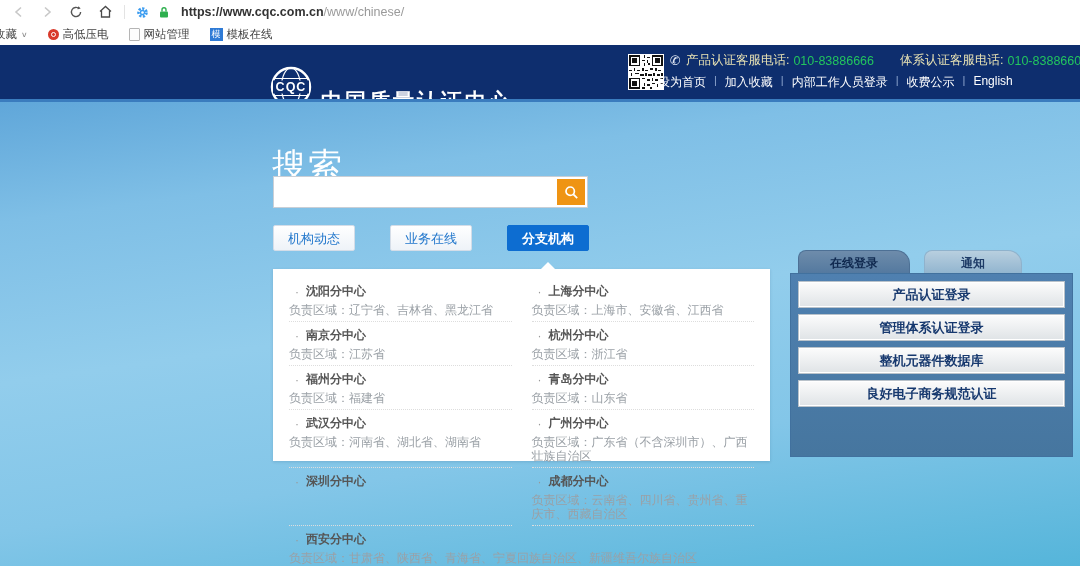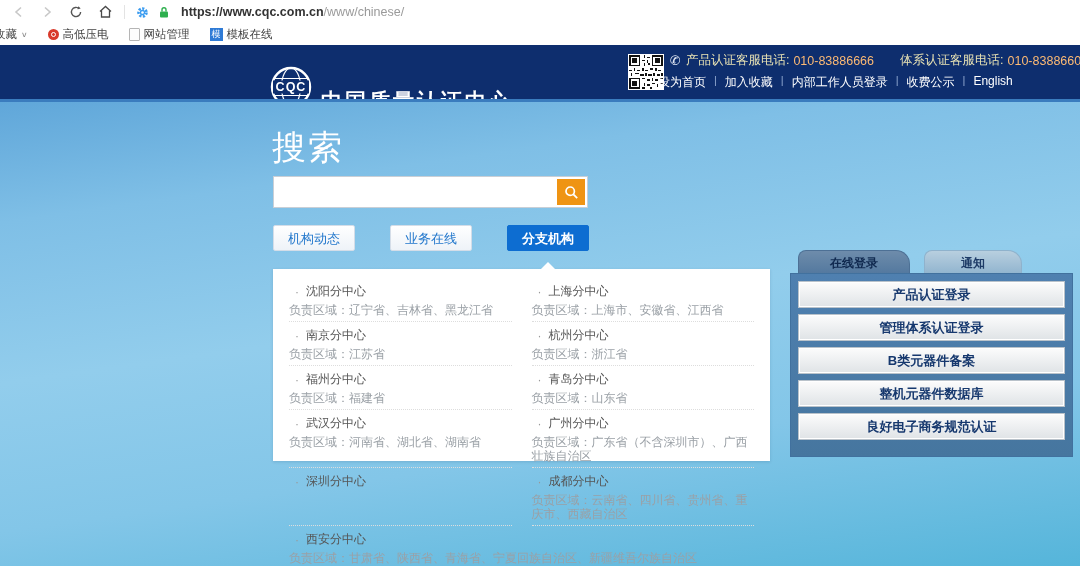--- a/index.html
+++ b/index.html
@@ -28,52 +28,52 @@
   
   #site-header{position:absolute;left:0;top:45px;width:1080px;height:54px;background:#0e2e6e;}
   #logo-wrap{position:absolute;left:270px;top:6px;display:flex;align-items:center;cursor:pointer;}
   #logo-text-block{margin-left:9px;}
   #site-name{color:#fff;font-size:21px;font-weight:600;letter-spacing:3px;line-height:24px;margin-top:38px;}
   #site-name-en{color:#c9d6ee;font-size:6.8px;letter-spacing:1.7px;margin-top:2px;}
   #qr-box{position:absolute;left:628px;top:9px;width:36px;height:36px;background:#fff;padding:1px;box-sizing:border-box;}
   #phone-line{position:absolute;left:670px;top:7px;display:flex;align-items:center;font-size:12.5px;white-space:nowrap;}
   .phone-icon{color:#dfe6f2;font-size:13px;margin-right:5px;}
   .phone-label{color:#e9e3b4;}
-  .phone-number{color:#fdba74;margin-left:4px;}
+  .phone-number{color:#22c55e;margin-left:4px;}
   .phone-gap{width:26px;}
   #header-links{position:absolute;left:658px;top:29px;display:flex;align-items:flex-start;font-size:12px;white-space:nowrap;}
   .hl-link{color:#fff;cursor:pointer;}
   .hl-sep{color:#8fa6cf;margin:0 8px;font-size:11px;}
 
   
   #main{position:absolute;left:0;top:99px;width:1080px;height:467px;
     background:linear-gradient(172deg,#5fa6d9 0%,#7fbfe6 20%,#92cdec 46%,#83c6e8 70%,#55b5da 100%);}
   #main-topband{position:absolute;left:0;top:0;width:1080px;height:3px;background:#3a7cbe;}
-  #search-title{position:absolute;left:272px;top:26px;color:#fff;font-size:34px;letter-spacing:2px;}
+  #search-title{position:absolute;left:272px;top:44px;color:#fff;font-size:34px;letter-spacing:2px;}
   #search-bar{position:absolute;left:273px;top:77px;width:315px;height:32px;background:#fff;border:1px solid #c9cfd6;box-sizing:border-box;}
   #search-input{position:absolute;left:4px;top:2px;width:272px;height:24px;border:none;outline:none;font-size:13px;color:#333;}
   #search-btn{position:absolute;right:2px;top:2px;width:28px;height:26px;background:#ef9413;border:none;display:flex;align-items:center;justify-content:center;cursor:pointer;}
 
   #tabs-row{position:absolute;left:273px;top:126px;width:330px;height:26px;}
   .tab-btn{position:absolute;top:0;width:82px;height:26px;line-height:26px;text-align:center;font-size:13px;
     background:linear-gradient(#ffffff,#eef3f8);color:#2277cc;border:1px solid #d4dde8;border-radius:2px;
     box-sizing:border-box;cursor:pointer;}
   .tab-btn:nth-child(1){left:0;}
   .tab-btn:nth-child(2){left:117px;}
   .tab-btn:nth-child(3){left:234px;}
   .tab-btn.active{background:#0d6dd1;color:#fff;border-color:#0d6dd1;font-weight:600;}
 
   #branch-panel{position:absolute;left:273px;top:170px;width:497px;height:192px;background:#fff;box-shadow:0 1px 3px rgba(0,40,80,.15);}
   #panel-arrow{position:absolute;top:-7px;left:268px;width:0;height:0;border-left:7px solid transparent;border-right:7px solid transparent;border-bottom:7px solid #fff;}
   #branch-grid{display:grid;grid-template-columns:1fr 1fr;column-gap:20px;padding:9px 16px 4px 16px;}
   .branch-cell{padding:5px 0 4px 0;border-bottom:1px dotted #ddd;}
   .branch-cell.full{grid-column:1 / -1;border-bottom:none;}
   .branch-name-line{display:flex;align-items:center;}
   .bullet{color:#999;margin:0 7px 0 6px;font-size:12px;}
-  .branch-name{font-size:12px;color:#555;font-weight:400;cursor:pointer;}
+  .branch-name{font-size:12px;color:#555;font-weight:700;cursor:pointer;}
   .branch-region{font-size:12px;color:#9aa0a6;margin-top:3px;line-height:14px;}
 
   
   #sidebar{position:absolute;left:790px;top:151px;width:283px;}
   #side-tabs{display:flex;height:23px;padding-left:8px;}
   .side-tab{height:23px;line-height:24px;text-align:center;font-size:12px;font-weight:700;
     border-radius:8px 14px 0 0;cursor:pointer;box-sizing:border-box;}
   .side-tab.active{width:112px;background:linear-gradient(#6e8cab,#54799f);color:#10294f;margin-right:14px;border:1px solid #4d7095;border-bottom:none;}
   .side-tab:not(.active){width:98px;background:linear-gradient(#b8cfdf,#92b5cf);color:#1d3a66;border:1px solid #8fb2cc;border-bottom:none;}
   #side-panel{height:184px;background:linear-gradient(#4f80b0,#46769f);border:1px solid #41719e;box-sizing:border-box;padding-top:1px;}
@@ -294,20 +294,19 @@
     </div>
 
     <div id="sidebar">
       <div id="side-tabs">
           <div class="side-tab active">在线登录</div>
           <div class="side-tab">通知</div>
         </div>
       <div id="side-panel">
           <div class="side-btn">产品认证登录</div>
           <div class="side-btn">管理体系认证登录</div>
-          <div class="side-btn">B类元器件备案</div>
           <div class="side-btn">整机元器件数据库</div>
           <div class="side-btn">良好电子商务规范认证</div>
         </div>
     </div>
   </div>
 
 </div>
 
 </body></html>

